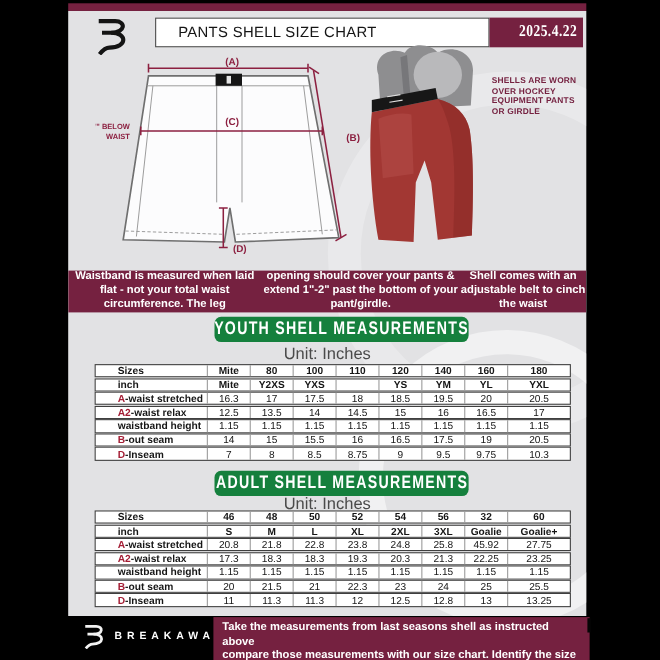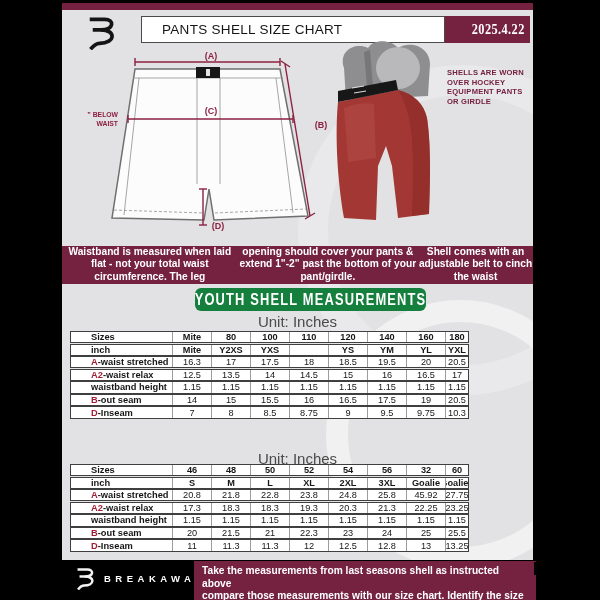--- a/index.html
+++ b/index.html
@@ -32,21 +32,21 @@
           display:flex;justify-content:center;}
   
   .section{position:absolute;left:113px;width:231px;height:23px;background:#15803d;border-radius:6px;
            display:flex;align-items:center;justify-content:center;margin-left:20px;}
   .section span{color:#fff;font-weight:bold;font-size:16.5px;letter-spacing:1.5px;transform:scaleX(.78);white-space:nowrap;}
   .sec-youth{top:278px;} .sec-adult{top:418px;}
   .unit{position:absolute;left:0;width:375px;text-align:center;font-size:15px;color:#4a4a4a;margin-left:48px;}
   .unit-youth{top:303px;} .unit-adult{top:440px;}
 
   
-  .tbl{position:absolute;left:8px;width:399px;text-align:right;}
+  .tbl{position:absolute;left:24px;width:433px;text-align:right;}
   .tbl-youth{top:321px;} .tbl-adult{top:454px;}
   .trow{display:grid;grid-template-columns:101px repeat(7,39px) 1fr;height:12.2px;margin-bottom:.4px;
         background:#fff;border:1.4px solid #3f3f3f;box-sizing:border-box;}
   .cell{display:flex;align-items:center;justify-content:center;font-size:9.2px;color:#161616;overflow:hidden;}
   .cell + .cell{border-left:1px solid #9c9c9c;}
   .cell.label{justify-content:flex-start;padding-left:20px;font-weight:bold;font-size:9.3px;}
   .pfx{color:var(--red,#a41e35);}
   .thead .cell{font-weight:bold;}
 
   
@@ -221,20 +221,23 @@
           <div class="cell val">8</div>
           <div class="cell val">8.5</div>
           <div class="cell val">8.75</div>
           <div class="cell val">9</div>
           <div class="cell val">9.5</div>
           <div class="cell val">9.75</div>
           <div class="cell val">10.3</div>
         </div>
       </div>
 
+    <div class="section sec-adult">
+      <span>ADULT SHELL MEASUREMENTS</span>
+    </div>
     <div class="unit unit-adult">Unit: Inches</div>
     <div class="tbl tbl-adult">
         <div class="trow thead">
           <div class="cell label">Sizes</div>
           <div class="cell val">46</div>
           <div class="cell val">48</div>
           <div class="cell val">50</div>
           <div class="cell val">52</div>
           <div class="cell val">54</div>
           <div class="cell val">56</div>

